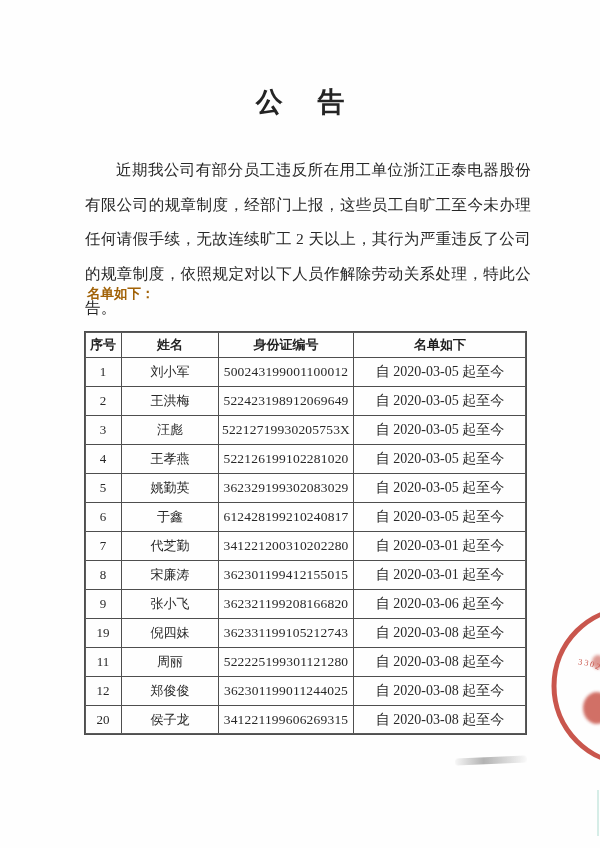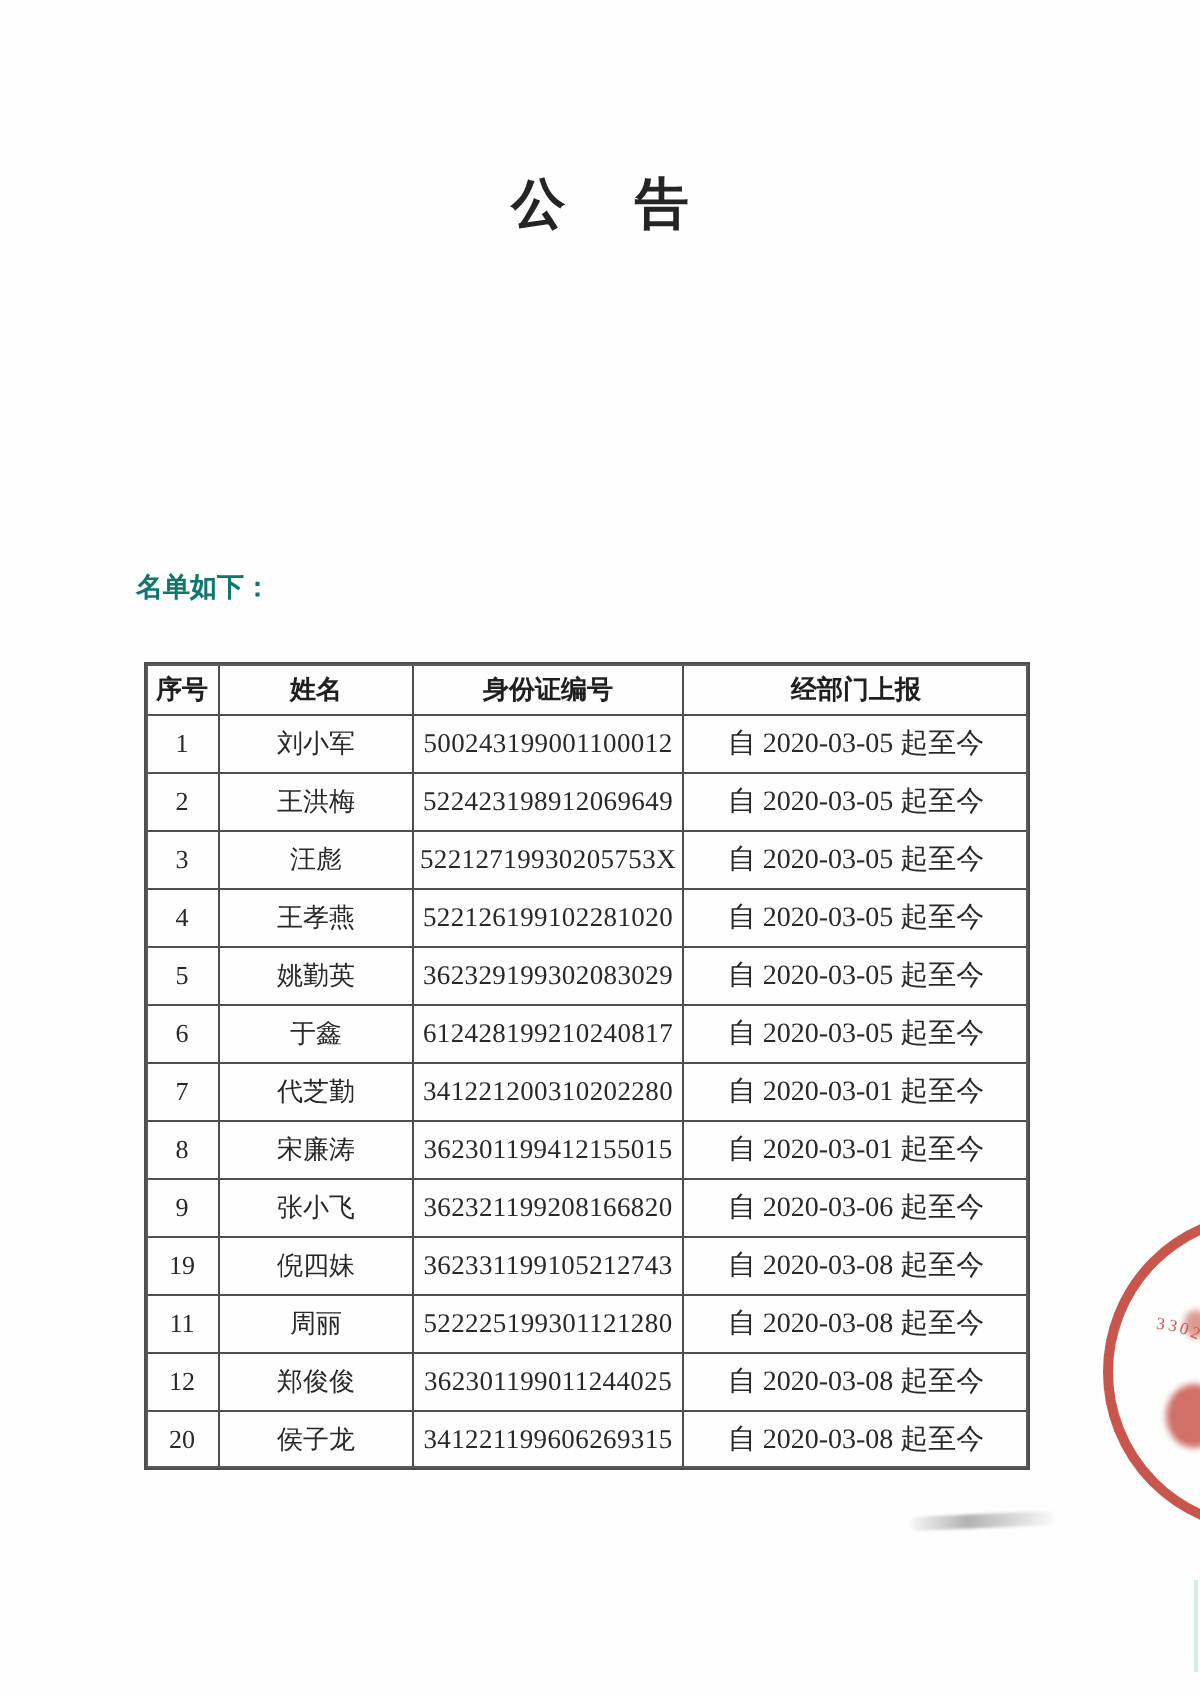--- a/index.html
+++ b/index.html
@@ -36,30 +36,30 @@
     line-height: 34.5px;
     text-align: justify;
     text-indent: 2em;
     color: #262626;
     letter-spacing: 0.3px;
   }
 
   .list-label {
     position: absolute;
     top: 285px;
-    left: 68px;
+    left: 87px;
     font-size: 13.5px;
     font-weight: bold;
-    color: #0f766e;
+    color: #a16207;
   }
 
   table.roster {
     position: absolute;
     top: 331px;
-    left: 72px;
+    left: 84px;
     width: 442px;
     border-collapse: collapse;
     table-layout: fixed;
     font-size: 13px;
     color: #282828;
     padding-left: 17px;
   }
   table.roster th, table.roster td {
     border: 1px solid #4e4e4e;
     text-align: center;
@@ -108,36 +108,37 @@
     background: rgba(140, 205, 190, 0.35);
   }
 </style>
 </head>
 <body>
 
 <div class="page">
 
   <div class="doc-title">公 告</div>
 
+  <div class="doc-paragraph">近期我公司有部分员工违反所在用工单位浙江正泰电器股份有限公司的规章制度，经部门上报，这些员工自旷工至今未办理任何请假手续，无故连续旷工 2 天以上，其行为严重违反了公司的规章制度，依照规定对以下人员作解除劳动关系处理，特此公告。</div>
 
   <div class="list-label">名单如下：</div>
 
   <table class="roster">
     <colgroup>
       <col style="width:37px">
       <col style="width:97px">
       <col style="width:135px">
       <col style="width:173px">
     </colgroup>
     <thead>
       <tr>
         <th>序号</th>
         <th>姓名</th>
         <th>身份证编号</th>
-        <th>经部门上报</th>
+        <th>名单如下</th>
       </tr>
     </thead>
     <tbody>
         <tr>
           <td class="c0">1</td>
           <td class="c1">刘小军</td>
           <td class="c2">500243199001100012</td>
           <td class="c3">自 2020-03-05 起至今</td>
         </tr>
         <tr>

